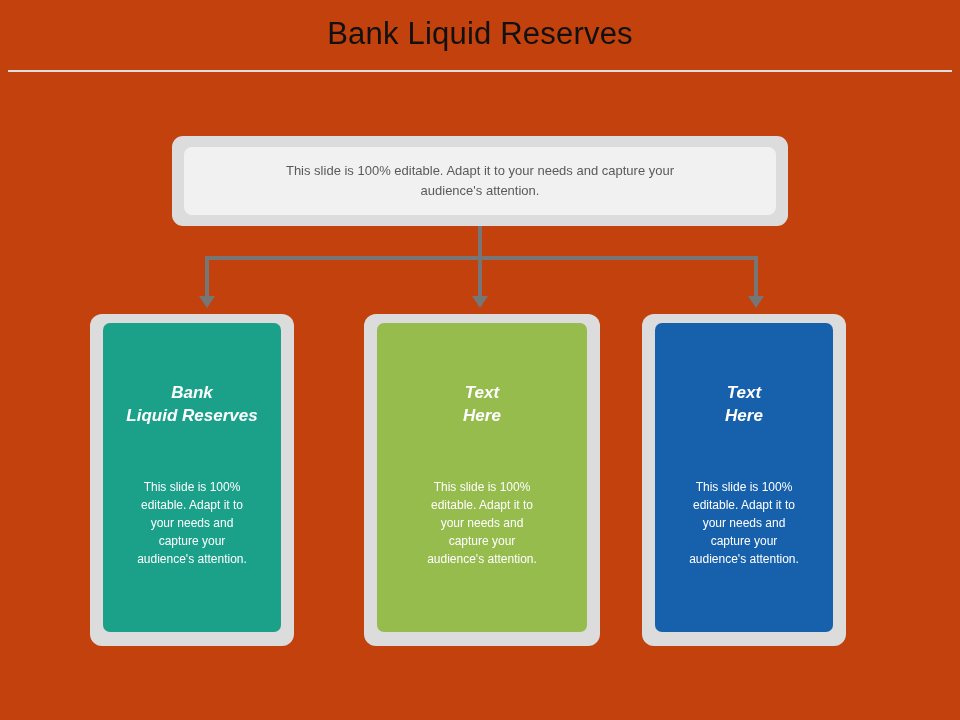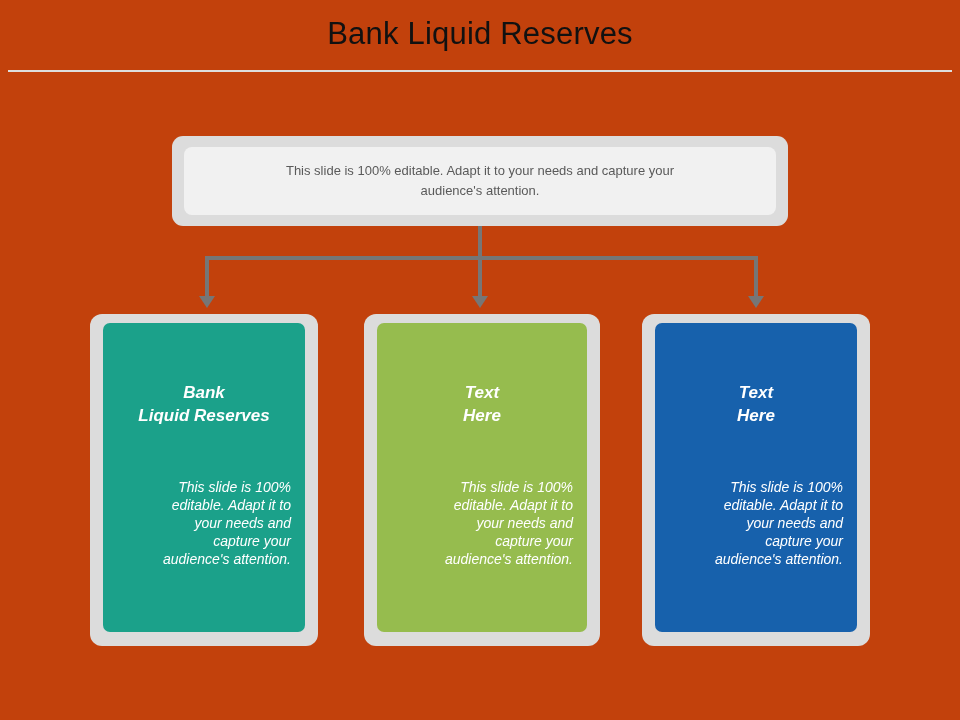--- a/index.html
+++ b/index.html
@@ -114,21 +114,21 @@
     border-top: 12px solid #767676;
   }
   .arrow-head-1 { left: 199px; }
   .arrow-head-2 { left: 472px; }
   .arrow-head-3 { left: 748px; }
 
   
   .card-frame {
     position: absolute;
     top: 314px;
-    width: 228px;
+    width: 204px;
     height: 332px;
     background: #dcdcdc;
     border-radius: 12px;
     box-sizing: border-box;
   }
   .card-frame-1 { left: 90px; }
   .card-frame-2 { left: 364px; width: 236px; }
   .card-frame-3 { left: 642px; }
 
   .card-inner {
@@ -156,26 +156,25 @@
     font-weight: bold;
     font-style: italic;
     line-height: 23px;
     white-space: pre-line;
   }
   .card-body {
     position: absolute;
     left: 14px;
     right: 14px;
     top: 155px;
-    text-align: right;
+    text-align: center;
     color: #ffffff;
-    font-size: 14px;
+    font-size: 12px;
     line-height: 18px;
     white-space: pre-line;
-    font-style: italic;
   }
 </style>
 </head>
 <body>
 
 <div class="slide">
 
   <div class="slide-title">Bank Liquid Reserves</div>
   <div class="title-divider"></div>
 

